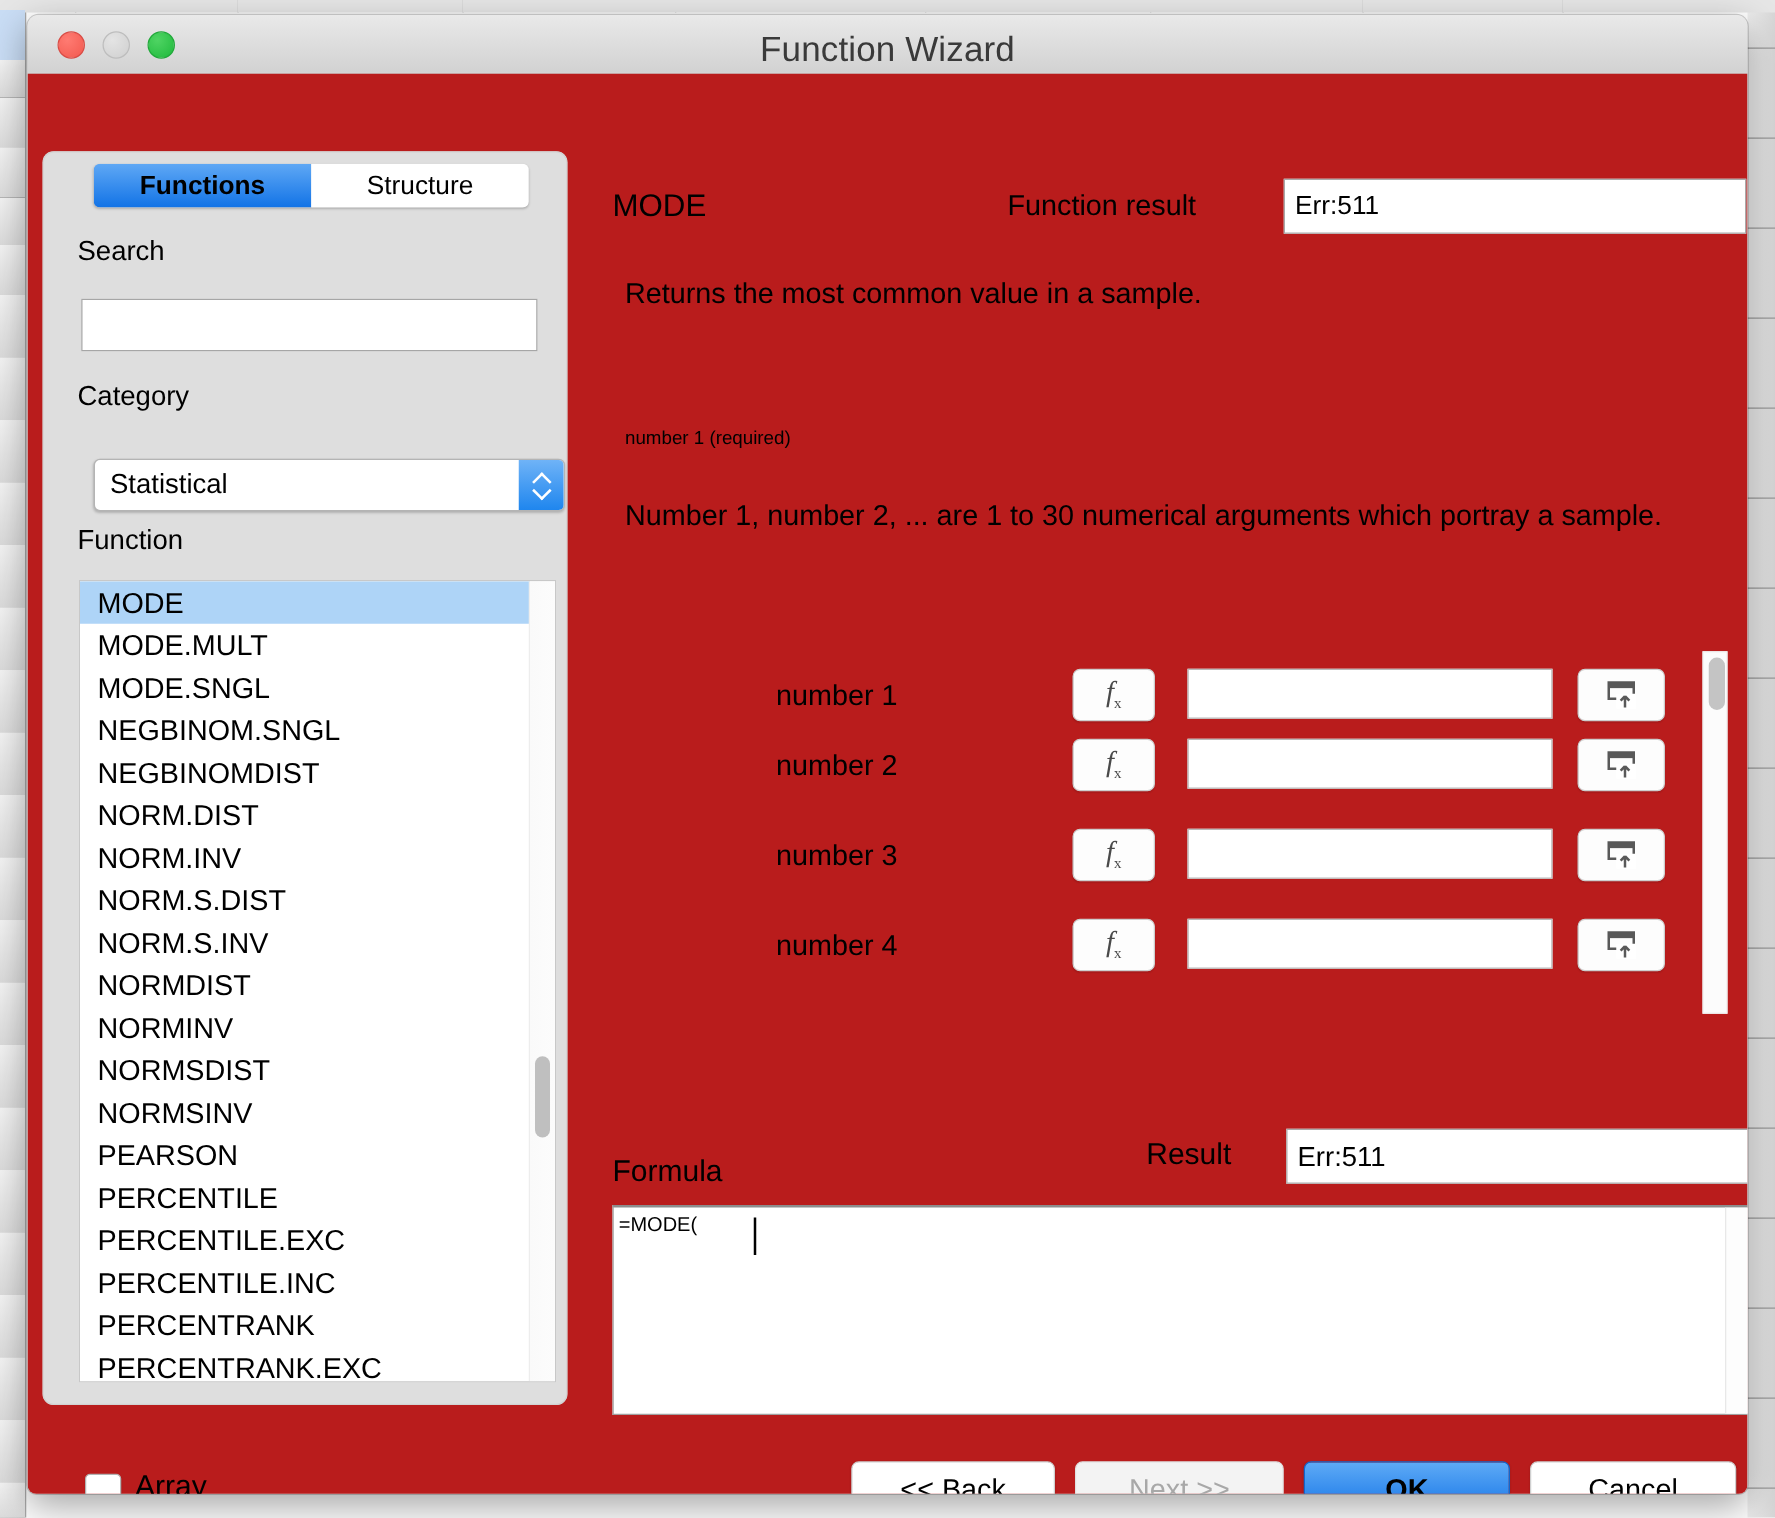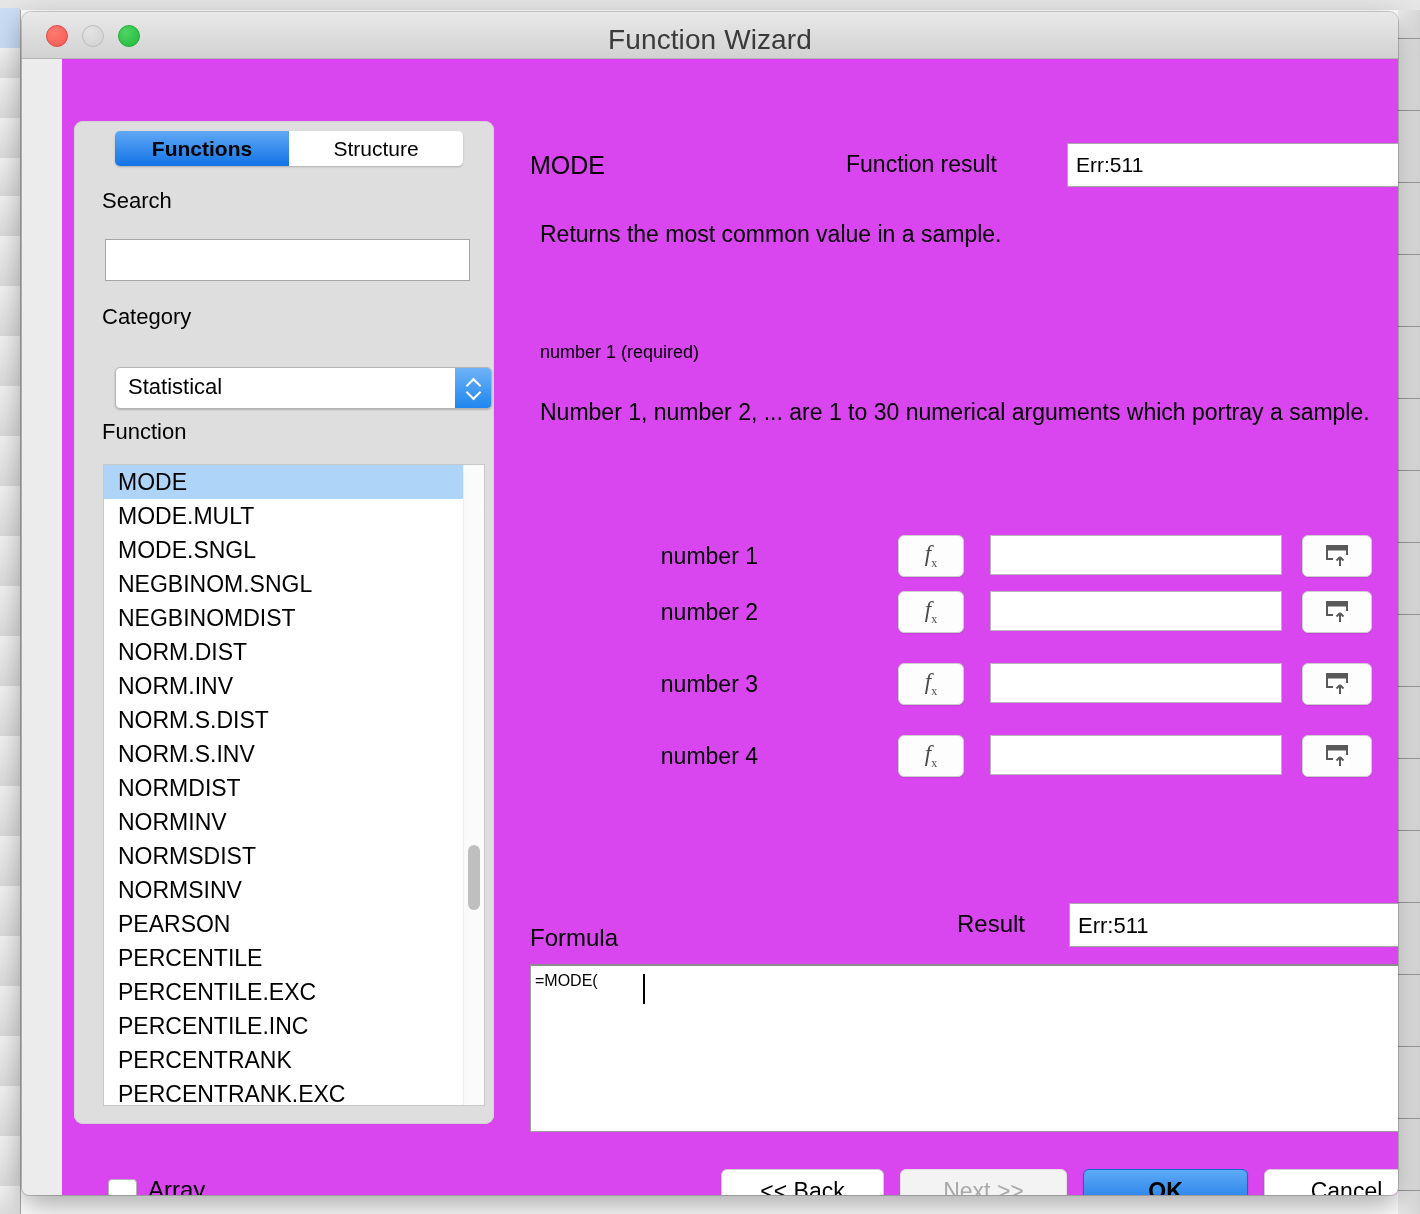--- a/index.html
+++ b/index.html
@@ -87,22 +87,21 @@
     width: 20px; height: 20px;
     border-radius: 50%;
   }
   .traffic.close  { left: 24px;  background: radial-gradient(circle at 35% 30%, #ff7b72, #f2594f); border: 1px solid #d94c45; }
   .traffic.min    { left: 60px;  background: radial-gradient(circle at 35% 30%, #e4e4e4, #cfcfcf); border: 1px solid #bdbdbd; }
   .traffic.zoom   { left: 96px;  background: radial-gradient(circle at 35% 30%, #4fd463, #1fb93c); border: 1px solid #21a93a; }
 
   #body {
     position: relative;
     height: 1137px;
-    background: #d946ef;
-    margin-left: 40px;
+    background: #b91c1c;
   }
 
   
   #tabs {
     position: absolute;
     left: 53px;
     top: 72px;
     width: 348px;
     height: 35px;
     display: flex;
@@ -263,21 +262,21 @@
   #fn-desc {
     position: absolute;
     left: 478px; top: 162px;
     width: 880px;
     font-size: 23px;
     color: #000;
   }
   #arg-title {
     position: absolute;
     left: 478px; top: 283px;
-    font-size: 18px;
+    font-size: 15px;
     color: #000;
   }
   #arg-desc {
     position: absolute;
     left: 478px; top: 338px;
     width: 830px;
     font-size: 23px;
     line-height: 1.32;
     color: #000;
   }

